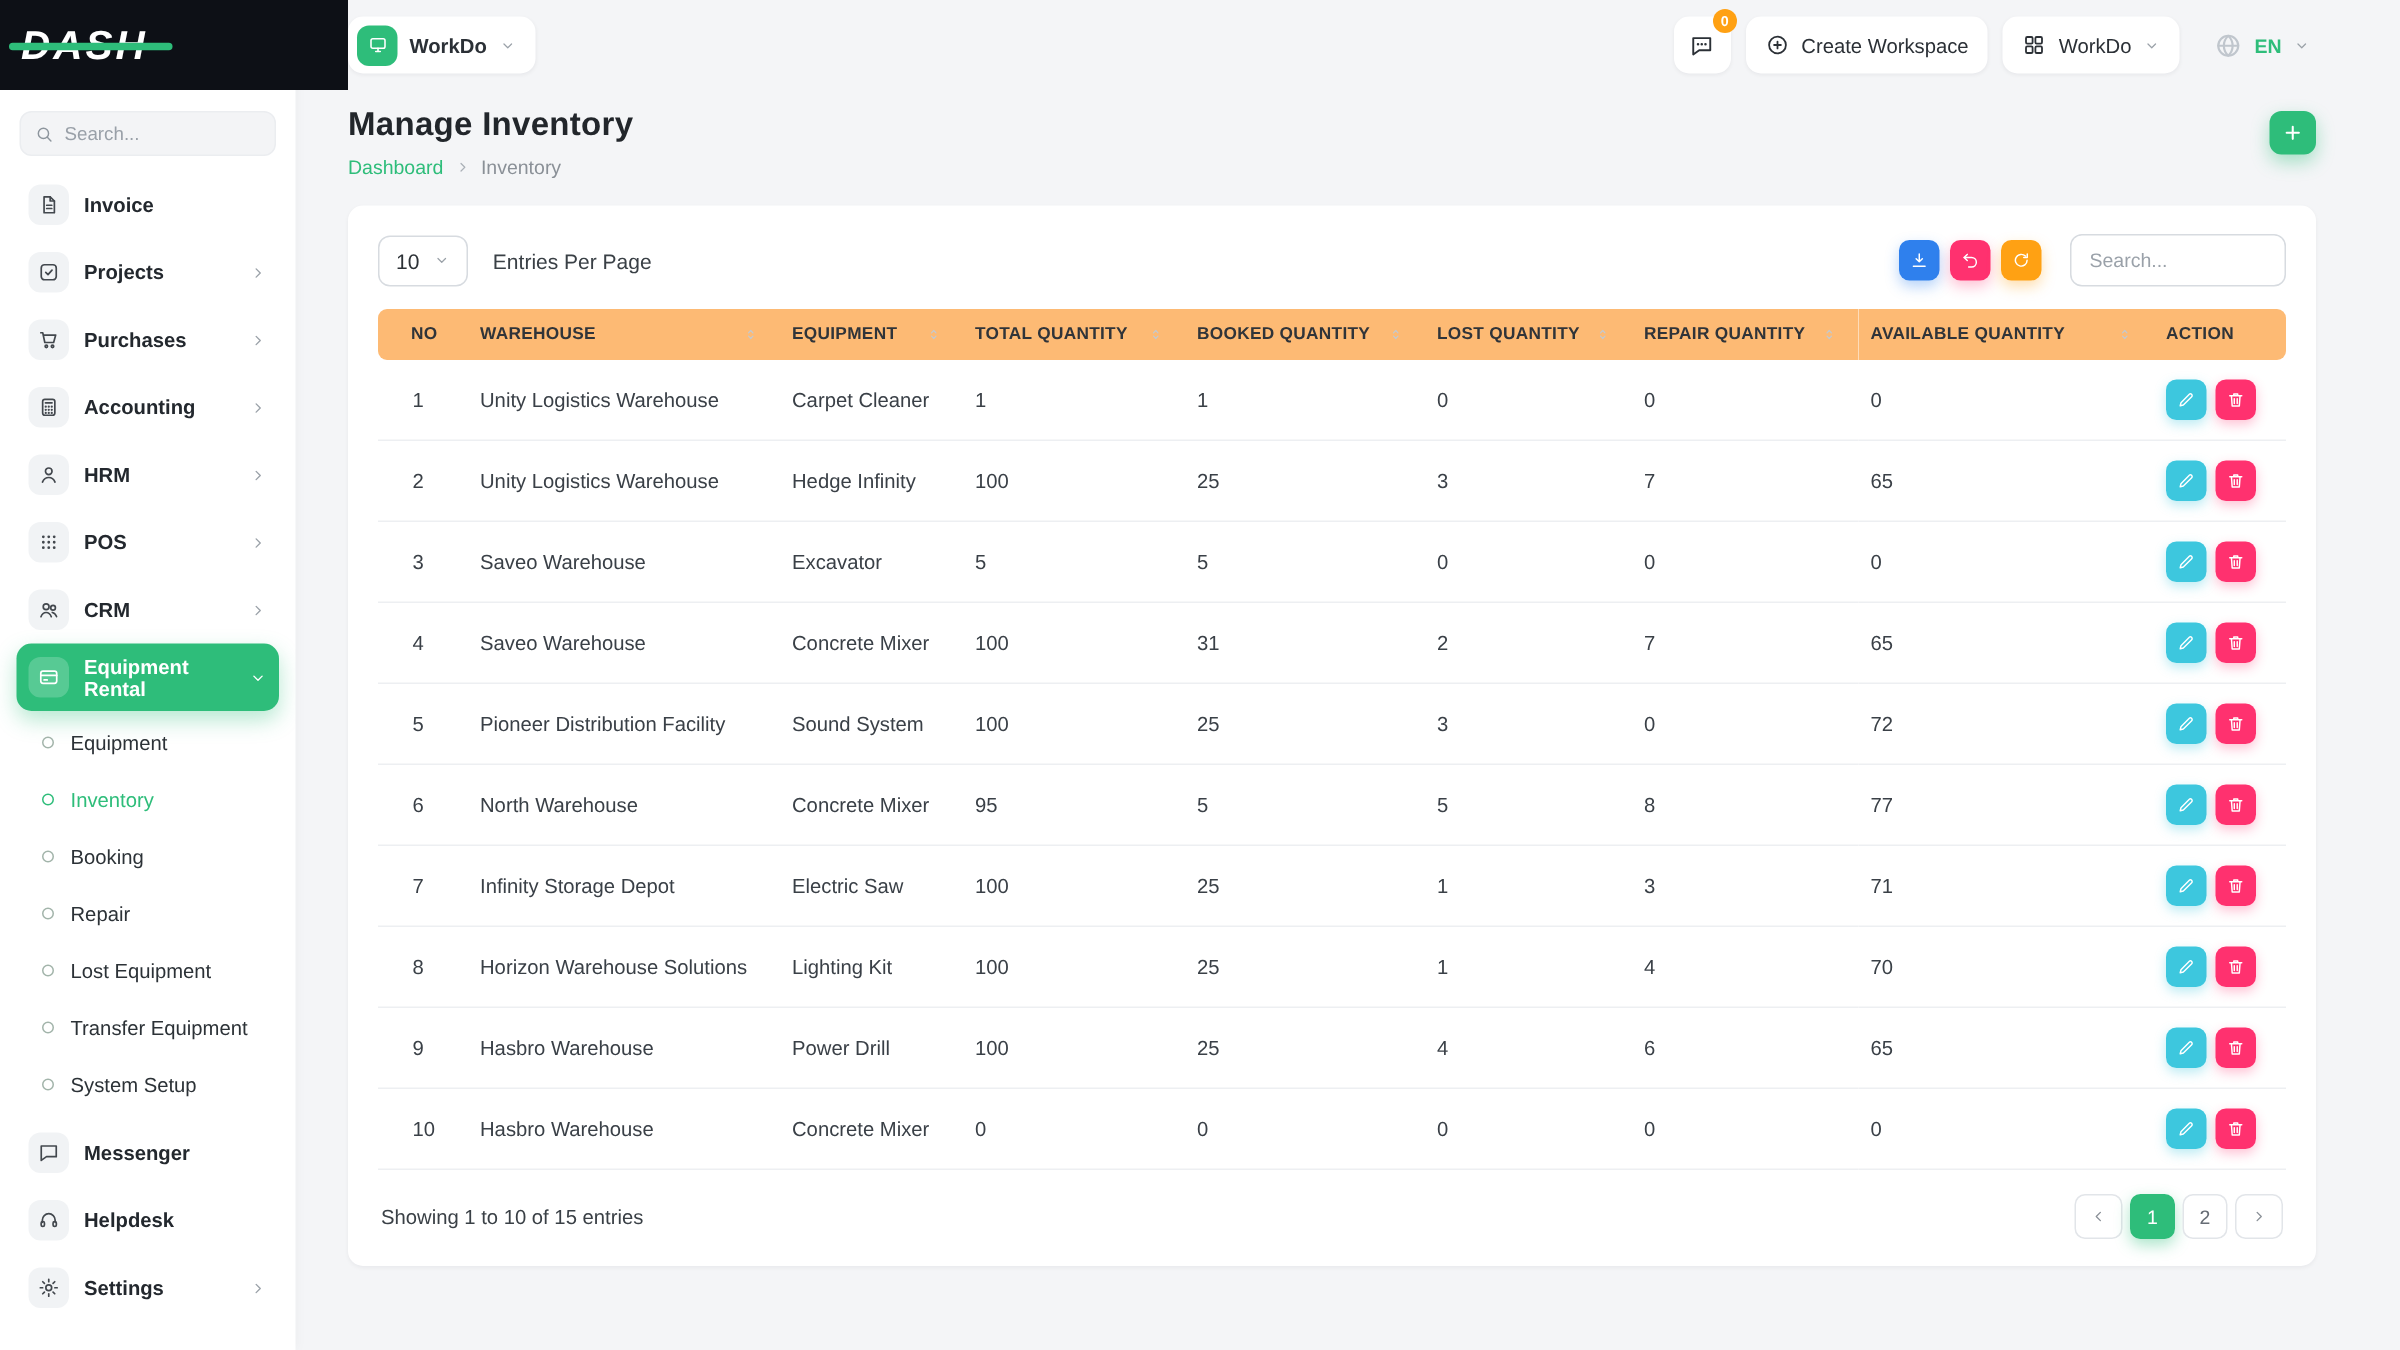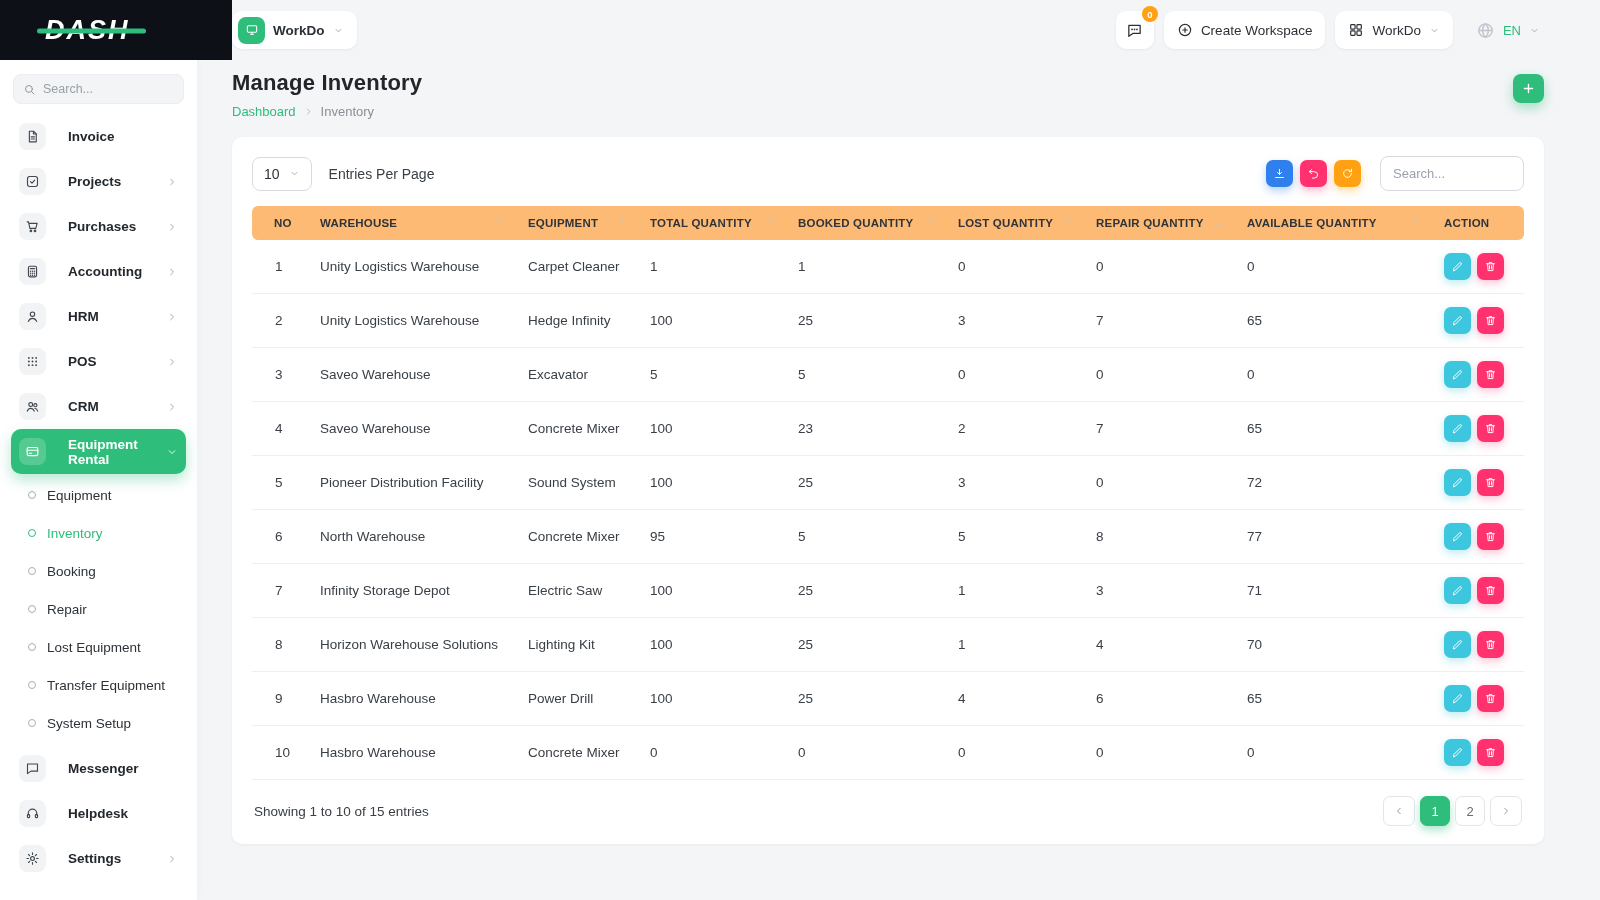--- a/index.html
+++ b/index.html
@@ -3,31 +3,31 @@
 <meta charset="utf-8">
 <title>Manage Inventory</title>
 <style>
   *{box-sizing:border-box;margin:0;padding:0}
   html,body{width:1600px;height:900px}
   body{background:#f4f5f7;font-family:"Liberation Sans",sans-serif;color:#33383f;overflow:hidden;position:relative}
   .app{display:flex;width:100%;height:100%}
 
   
   .logo-block{position:absolute;top:0;left:0;width:232px;height:60px;background:var(--c-dark,#0d1016);display:flex;align-items:center;z-index:5}
-  .logo{font-style:italic;font-weight:bold;font-size:27px;color:#fff;letter-spacing:2px;margin-left:45px;position:relative}
+  .logo{font-style:italic;font-weight:bold;font-size:27px;color:#fff;letter-spacing:2px;margin-left:14px;position:relative}
   .logo::after{content:"";position:absolute;left:-8px;right:-16px;top:54%;height:5px;border-radius:3px;background:var(--c-accent,#2ebd7a);transform:translateY(-50%)}
 
   
   .sidebar{width:197px;min-width:197px;background:#fff;height:100%;padding-top:60px;display:flex;flex-direction:column;box-shadow:0 0 8px rgba(16,24,40,.04)}
   .side-search{margin:14px 13px 4px;height:30px;background:#f3f4f6;border:1px solid #ebedf0;border-radius:8px;display:flex;align-items:center;gap:7px;padding:0 9px;color:#8d959d}
   .side-search svg{width:13px;height:13px}
   .side-search input{border:0;outline:0;background:transparent;font-size:12.5px;width:100%;color:#495057;font-family:inherit}
   .side-search input::placeholder{color:#99a0a8}
   .menu{flex:1;padding:6px 11px;overflow:hidden}
-  .menu-item{display:flex;align-items:center;gap:22px;height:45px;padding:0 8px;border-radius:10px;font-size:13.5px;font-weight:600;color:#23282e;cursor:pointer}
+  .menu-item{display:flex;align-items:center;gap:10px;height:45px;padding:0 8px;border-radius:10px;font-size:13.5px;font-weight:600;color:#23282e;cursor:pointer}
   .mi-icon{width:27px;height:27px;min-width:27px;border-radius:8px;background:#f1f3f5;color:#43484e;display:flex;align-items:center;justify-content:center}
   .mi-icon svg{width:15px;height:15px}
   .mi-caret{margin-left:auto;color:#9aa1a8;display:flex}
   .mi-caret svg{width:12px;height:12px}
   .menu-item.active{background:var(--c-accent,#2ebd7a);color:#fff;box-shadow:0 6px 14px rgba(46,189,122,.35)}
   .menu-item.active .mi-icon{background:rgba(255,255,255,.2);color:#fff}
   .menu-item.active .mi-caret{color:#fff}
   .submenu{padding:2px 0 4px}
   .submenu-item{display:flex;align-items:center;gap:11px;height:38px;padding:0 8px 0 17px;font-size:13.5px;font-weight:500;color:#2c3237;border-radius:8px;cursor:pointer}
   .sub-dot{width:8px;height:8px;min-width:8px;border-radius:50%;border:1.5px solid #a2b4aa;background:transparent}
@@ -46,21 +46,21 @@
   .topbar-right{display:flex;align-items:center;gap:10px}
   .icon-chip{width:38px;min-width:38px;padding:0;justify-content:center;position:relative;color:#2b3036}
   .icon-chip>span{display:flex}
   .icon-chip svg{width:17px;height:17px}
   .badge{position:absolute;top:-5px;right:-4px;min-width:16px;height:16px;border-radius:8px;background:var(--c-orange,#ffa113);color:#fff;font-size:9.5px;font-weight:700;display:flex;align-items:center;justify-content:center;padding:0 4px}
   .ci{display:flex;color:#2b3036}
   .ci svg{width:16px;height:16px}
   .ghost{background:transparent;box-shadow:none;padding-right:4px}
   .globe{display:flex;color:#c0c6cd}
   .globe svg{width:19px;height:19px}
-  .lang{color:var(--c-accent,#2ebd7a);font-weight:400;font-size:13px}
+  .lang{color:var(--c-accent,#2ebd7a);font-weight:700;font-size:13px}
 
   .page-head{display:flex;align-items:center;justify-content:space-between;margin-top:10px}
   .page-title{font-size:22px;font-weight:700;color:#22262b;letter-spacing:.2px}
   .breadcrumb{display:flex;align-items:center;gap:7px;margin-top:8px;font-size:13px}
   .bc-link{color:var(--c-accent,#2ebd7a);text-decoration:none;cursor:pointer}
   .bc-sep{color:#aab0b7;display:flex}
   .bc-sep svg{width:11px;height:11px}
   .bc-current{color:#8a9097}
   .btn-add{width:31px;height:29px;border:none;border-radius:8px;background:var(--c-accent,#2ebd7a);color:#fff;display:flex;align-items:center;justify-content:center;cursor:pointer;box-shadow:0 5px 12px rgba(46,189,122,.4);align-self:flex-start;margin-top:4px}
   .btn-add span{display:flex}
@@ -569,21 +569,21 @@
                     </span>
                   </button>
                 </div>
               </td>
             </tr>
             <tr>
               <td>4</td>
               <td>Saveo Warehouse</td>
               <td>Concrete Mixer</td>
               <td>100</td>
-              <td>23</td>
+              <td>31</td>
               <td>2</td>
               <td>7</td>
               <td>65</td>
               <td>
                 <div class="td-actions">
                   <button class="btn-ic btn-edit">
                     <span>
                       <svg viewBox="0 0 24 24" fill="none" stroke="currentColor" stroke-width="1.8" stroke-linecap="round" stroke-linejoin="round">
                         <path d="M4.6 19.4l.9-3.8L15.8 5.3a1.9 1.9 0 0 1 2.7 0l.2.2a1.9 1.9 0 0 1 0 2.7L8.4 18.5z"></path>
                       </svg>

